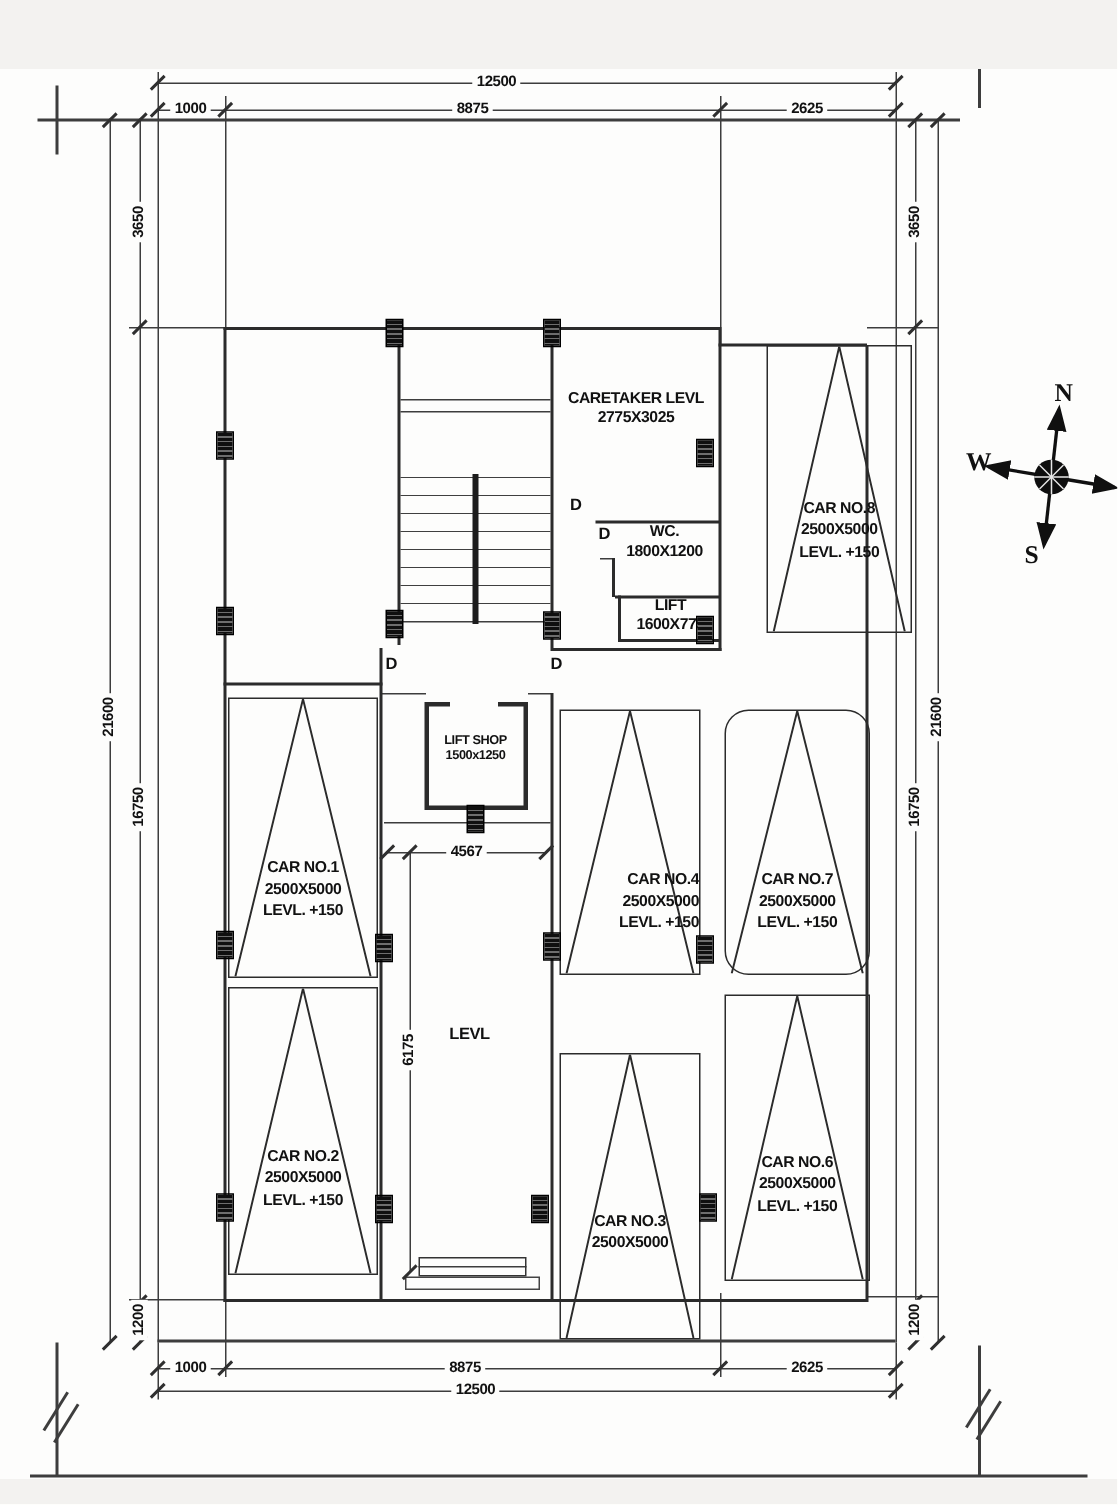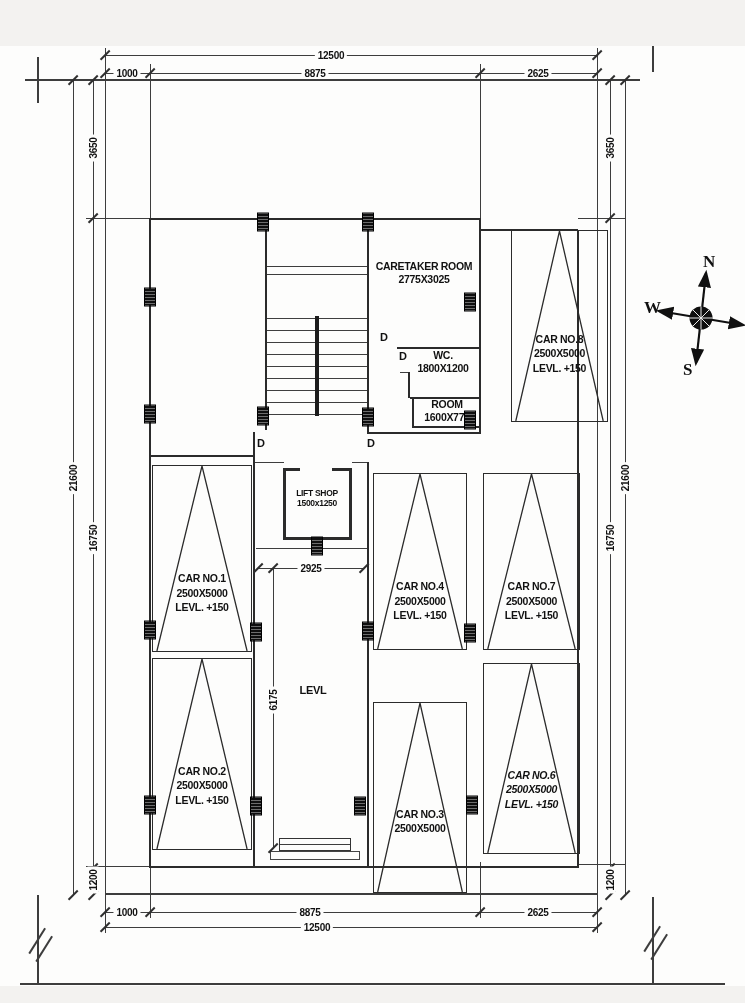--- a/index.html
+++ b/index.html
@@ -173,33 +173,33 @@
   <span class="dlab v" style="left:73px;top:478px;">21600</span>
   <span class="dlab v" style="left:93px;top:538px;">16750</span>
   <span class="dlab v" style="left:93px;top:148px;">3650</span>
   <span class="dlab v" style="left:93px;top:880px;">1200</span>
 
   <span class="dlab v" style="left:625px;top:478px;">21600</span>
   <span class="dlab v" style="left:610px;top:538px;">16750</span>
   <span class="dlab v" style="left:610px;top:148px;">3650</span>
   <span class="dlab v" style="left:610px;top:880px;">1200</span>
 
-  <span class="dlab" style="left:311px;top:568px;">2925</span>
+  <span class="dlab" style="left:311px;top:568px;">4567</span>
   <span class="dlab v" style="left:273px;top:700px;">6175</span>
 
   <div class="room-lb" style="left:424px;top:272px;">
-    <span>CARETAKER ROOM</span>
+    <span>CARETAKER LEVL</span>
     <span>2775X3025</span>
   </div>
   <div class="room-lb" style="left:443px;top:361px;">
     <span>WC.</span>
     <span>1800X1200</span>
   </div>
   <div class="room-lb" style="left:447px;top:410px;">
-    <span>ROOM</span>
+    <span>LIFT</span>
     <span>1600X775</span>
   </div>
   <div class="room-lb" style="left:317px;top:498px;font-size:8.5px;line-height:10px;">
     <span>LIFT SHOP</span>
     <span>1500x1250</span>
   </div>
   <div class="room-lb" style="left:313px;top:690px;font-size:11px;">
     <span>LEVL</span>
   </div>
 
@@ -235,37 +235,37 @@
     <div class="stall-lb" style="top:55%;">
       <span>CAR NO.3</span>
       <span>2500X5000</span>
       <span></span>
     </div>
   </div>
   <div class="stall" style="left:373px;top:473px;width:92px;height:175px;">
     <svg viewBox="0 0 100 100" preserveAspectRatio="none">
         <path d="M4 100 L50 0 L96 100" fill="none" stroke="#2b2b2b" stroke-width="1.3" vector-effect="non-scaling-stroke"></path>
       </svg>
-    <div class="stall-lb" style="top:60%;">
+    <div class="stall-lb" style="top:60%;text-align:right;">
       <span>CAR NO.4</span>
       <span>2500X5000</span>
       <span>LEVL. +150</span>
     </div>
   </div>
-  <div class="stall" style="left:483px;top:663px;width:95px;height:189px;font-style:italic;">
+  <div class="stall" style="left:483px;top:663px;width:95px;height:189px;">
     <svg viewBox="0 0 100 100" preserveAspectRatio="none">
         <path d="M4 100 L50 0 L96 100" fill="none" stroke="#2b2b2b" stroke-width="1.3" vector-effect="non-scaling-stroke"></path>
       </svg>
     <div class="stall-lb" style="top:55%;">
       <span>CAR NO.6</span>
       <span>2500X5000</span>
       <span>LEVL. +150</span>
     </div>
   </div>
-  <div class="stall" style="left:483px;top:473px;width:95px;height:175px;">
+  <div class="stall" style="left:483px;top:473px;width:95px;height:175px;border-radius:16px;">
     <svg viewBox="0 0 100 100" preserveAspectRatio="none">
         <path d="M4 100 L50 0 L96 100" fill="none" stroke="#2b2b2b" stroke-width="1.3" vector-effect="non-scaling-stroke"></path>
       </svg>
     <div class="stall-lb" style="top:60%;">
       <span>CAR NO.7</span>
       <span>2500X5000</span>
       <span>LEVL. +150</span>
     </div>
   </div>
   <div class="stall" style="left:511px;top:230px;width:95px;height:190px;">

